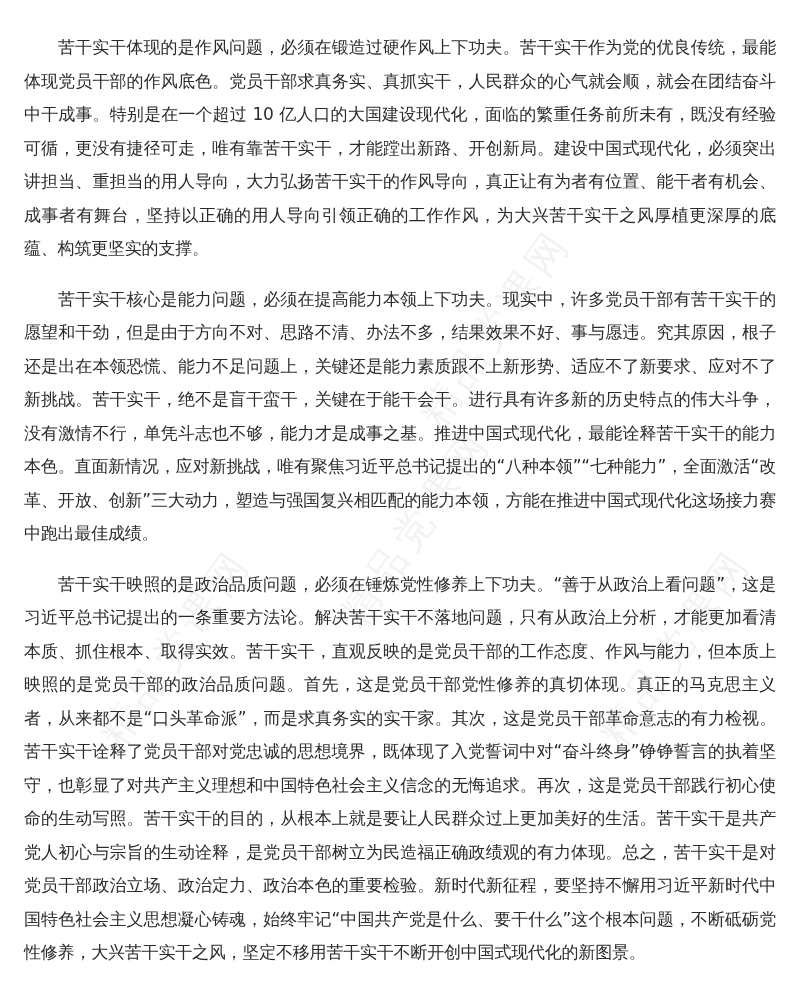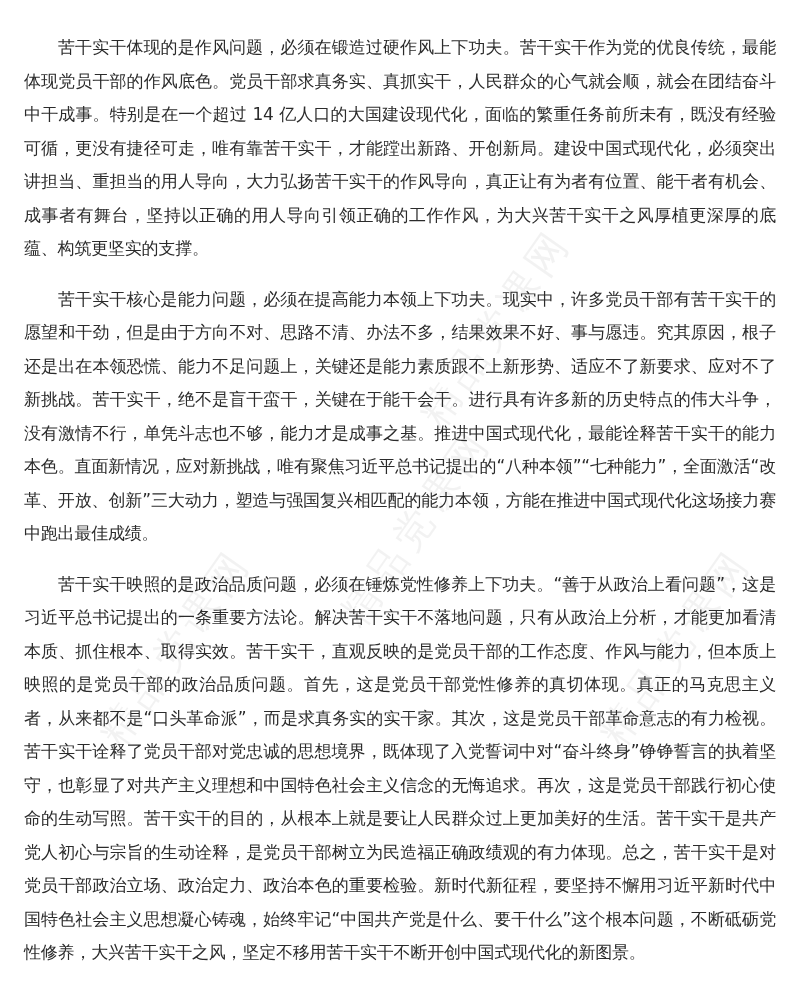--- a/index.html
+++ b/index.html
@@ -43,16 +43,16 @@
   </style>
 </head>
 <body>
 
 <div class="watermark" style="left:380px; top:300px;">精品党课网</div>
 <div class="watermark" style="left:60px; top:620px;">精品党课网</div>
 <div class="watermark" style="left:560px; top:620px;">精品党课网</div>
 <div class="watermark" style="left:300px; top:500px;">精品党课网</div>
 
 <div class="page">
-  <p class="para">苦干实干体现的是作风问题，必须在锻造过硬作风上下功夫。苦干实干作为党的优良传统，最能体现党员干部的作风底色。党员干部求真务实、真抓实干，人民群众的心气就会顺，就会在团结奋斗中干成事。特别是在一个超过 14 亿人口的大国建设现代化，面临的繁重任务前所未有，既没有经验可循，更没有捷径可走，唯有靠苦干实干，才能蹚出新路、开创新局。建设中国式现代化，必须突出讲担当、重担当的用人导向，大力弘扬苦干实干的作风导向，真正让有为者有位置、能干者有机会、成事者有舞台，坚持以正确的用人导向引领正确的工作作风，为大兴苦干实干之风厚植更深厚的底蕴、构筑更坚实的支撑。</p>
+  <p class="para">苦干实干体现的是作风问题，必须在锻造过硬作风上下功夫。苦干实干作为党的优良传统，最能体现党员干部的作风底色。党员干部求真务实、真抓实干，人民群众的心气就会顺，就会在团结奋斗中干成事。特别是在一个超过 10 亿人口的大国建设现代化，面临的繁重任务前所未有，既没有经验可循，更没有捷径可走，唯有靠苦干实干，才能蹚出新路、开创新局。建设中国式现代化，必须突出讲担当、重担当的用人导向，大力弘扬苦干实干的作风导向，真正让有为者有位置、能干者有机会、成事者有舞台，坚持以正确的用人导向引领正确的工作作风，为大兴苦干实干之风厚植更深厚的底蕴、构筑更坚实的支撑。</p>
   <p class="para">苦干实干核心是能力问题，必须在提高能力本领上下功夫。现实中，许多党员干部有苦干实干的愿望和干劲，但是由于方向不对、思路不清、办法不多，结果效果不好、事与愿违。究其原因，根子还是出在本领恐慌、能力不足问题上，关键还是能力素质跟不上新形势、适应不了新要求、应对不了新挑战。苦干实干，绝不是盲干蛮干，关键在于能干会干。进行具有许多新的历史特点的伟大斗争，没有激情不行，单凭斗志也不够，能力才是成事之基。推进中国式现代化，最能诠释苦干实干的能力本色。直面新情况，应对新挑战，唯有聚焦习近平总书记提出的“八种本领”“七种能力”，全面激活“改革、开放、创新”三大动力，塑造与强国复兴相匹配的能力本领，方能在推进中国式现代化这场接力赛中跑出最佳成绩。</p>
   <p class="para">苦干实干映照的是政治品质问题，必须在锤炼党性修养上下功夫。“善于从政治上看问题”，这是习近平总书记提出的一条重要方法论。解决苦干实干不落地问题，只有从政治上分析，才能更加看清本质、抓住根本、取得实效。苦干实干，直观反映的是党员干部的工作态度、作风与能力，但本质上映照的是党员干部的政治品质问题。首先，这是党员干部党性修养的真切体现。真正的马克思主义者，从来都不是“口头革命派”，而是求真务实的实干家。其次，这是党员干部革命意志的有力检视。苦干实干诠释了党员干部对党忠诚的思想境界，既体现了入党誓词中对“奋斗终身”铮铮誓言的执着坚守，也彰显了对共产主义理想和中国特色社会主义信念的无悔追求。再次，这是党员干部践行初心使命的生动写照。苦干实干的目的，从根本上就是要让人民群众过上更加美好的生活。苦干实干是共产党人初心与宗旨的生动诠释，是党员干部树立为民造福正确政绩观的有力体现。总之，苦干实干是对党员干部政治立场、政治定力、政治本色的重要检验。新时代新征程，要坚持不懈用习近平新时代中国特色社会主义思想凝心铸魂，始终牢记“中国共产党是什么、要干什么”这个根本问题，不断砥砺党性修养，大兴苦干实干之风，坚定不移用苦干实干不断开创中国式现代化的新图景。</p>
 </div>
 
 </body></html>

